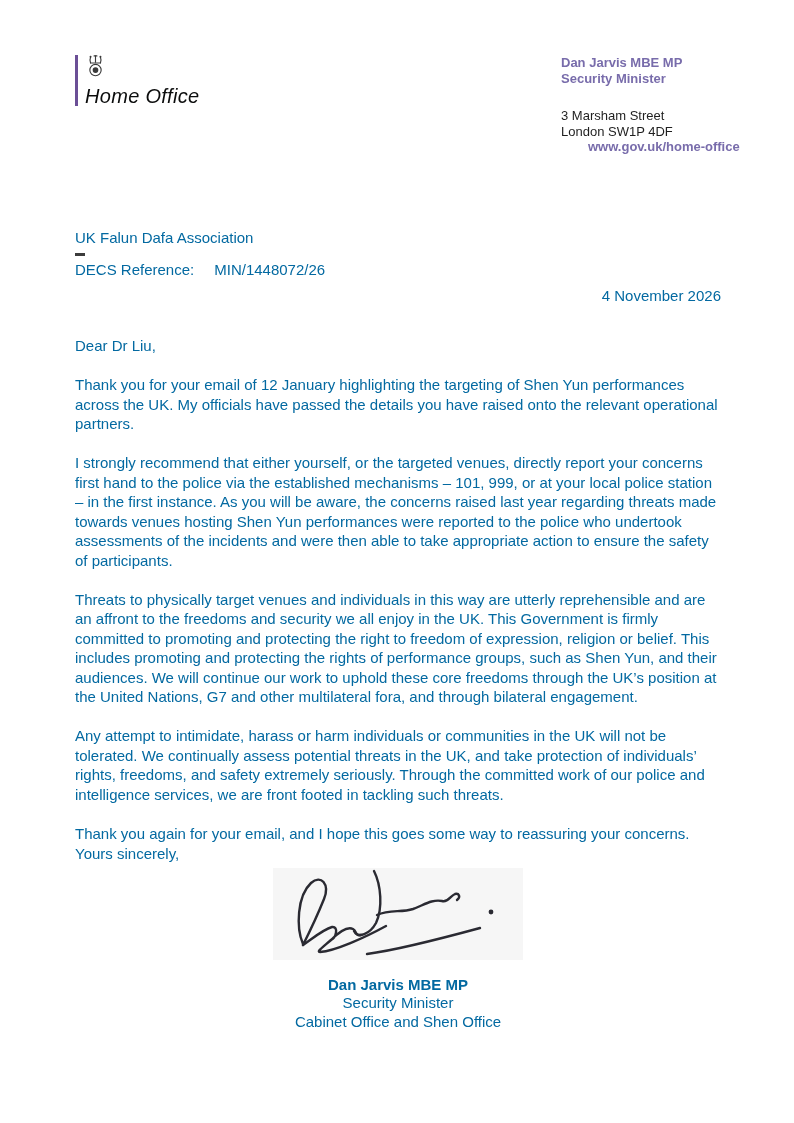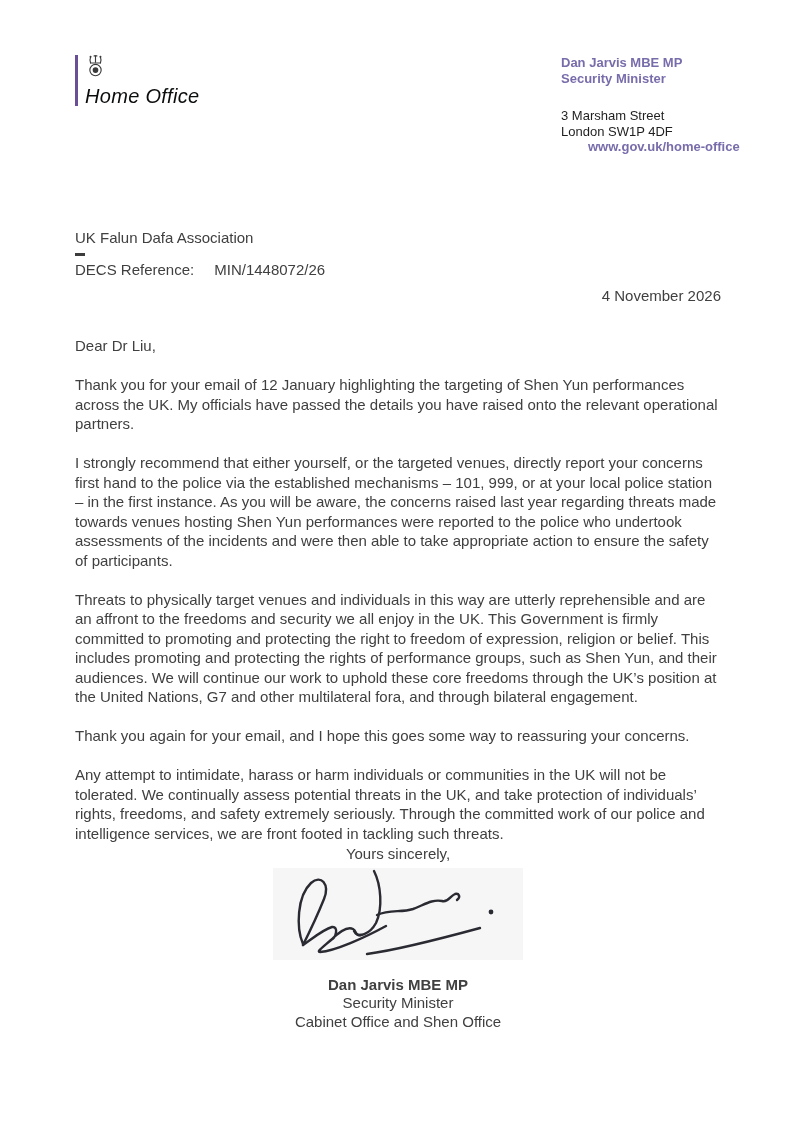--- a/index.html
+++ b/index.html
@@ -65,21 +65,21 @@
   }
 
   
   .letter-body {
     position: absolute;
     left: 75px;
     top: 228px;
     width: 646px;
     font-size: 15px;
     line-height: 19.5px;
-    color: #404040;
+    color: #0369a1;
   }
   .recipient-name { white-space: nowrap; }
   .redacted-mark {
     width: 10px; height: 3.5px;
     background: #3c3c3c;
     margin-top: 5px;
   }
   .reference-row {
     display: flex;
     gap: 20px;
@@ -87,21 +87,20 @@
   }
   .date-row {
     text-align: right;
     margin-top: 6px;
   }
   .salutation { margin-top: 31px; }
   .para { margin-top: 19.5px; }
 
   
   .valediction {
-    text-align: center;
     margin-top: 1px;
     
     width: 646px;
   }
   .signature-wrap {
     width: 250px;
     height: 92px;
     margin: 4px auto 0 auto;
     background: #f6f6f6;
     position: relative;
@@ -159,22 +158,22 @@
       <span>MIN/1448072/26</span>
     </div>
 
     <div class="date-row">4 November 2026</div>
 
     <div class="salutation">Dear Dr Liu,</div>
 
     <p class="para">Thank you for your email of 12 January highlighting the targeting of Shen Yun performances across the UK. My officials have passed the details you have raised onto the relevant operational partners.</p>
     <p class="para">I strongly recommend that either yourself, or the targeted venues, directly report your concerns first hand to the police via the established mechanisms – 101, 999, or at your local police station – in the first instance. As you will be aware, the concerns raised last year regarding threats made towards venues hosting Shen Yun performances were reported to the police who undertook assessments of the incidents and were then able to take appropriate action to ensure the safety of participants.</p>
     <p class="para">Threats to physically target venues and individuals in this way are utterly reprehensible and are an affront to the freedoms and security we all enjoy in the UK. This Government is firmly committed to promoting and protecting the right to freedom of expression, religion or belief. This includes promoting and protecting the rights of performance groups, such as Shen Yun, and their audiences. We will continue our work to uphold these core freedoms through the UK’s position at the United Nations, G7 and other multilateral fora, and through bilateral engagement.</p>
+    <p class="para">Any attempt to intimidate, harass or harm individuals or communities in the UK will not be tolerated. We continually assess potential threats in the UK, and take protection of individuals’ rights, freedoms, and safety extremely seriously. Through the committed work of our police and intelligence services, we are front footed in tackling such threats.</p>
     <p class="para">Thank you again for your email, and I hope this goes some way to reassuring your concerns.</p>
-    <p class="para">Any attempt to intimidate, harass or harm individuals or communities in the UK will not be tolerated. We continually assess potential threats in the UK, and take protection of individuals’ rights, freedoms, and safety extremely seriously. Through the committed work of our police and intelligence services, we are front footed in tackling such threats.</p>
 
     <div class="valediction">Yours sincerely,</div>
 
     <div class="signature-wrap">
       <svg width="240" height="92" viewBox="0 0 220 92" aria-hidden="true">
         <g fill="none" stroke="#2a2a32" stroke-width="2.4" stroke-linecap="round" stroke-linejoin="round">
 
           <path d="M16 76 C 9 60, 10 28, 24 15 C 34 6, 43 16, 37 31 C 31 46, 23 63, 16 77"></path>
 
           <path d="M16 77 C 26 70, 37 61, 45 59 C 52 58, 49 70, 44 72 C 52 64, 60 58, 66 61 C 70 63, 68 69, 74 67"></path>

